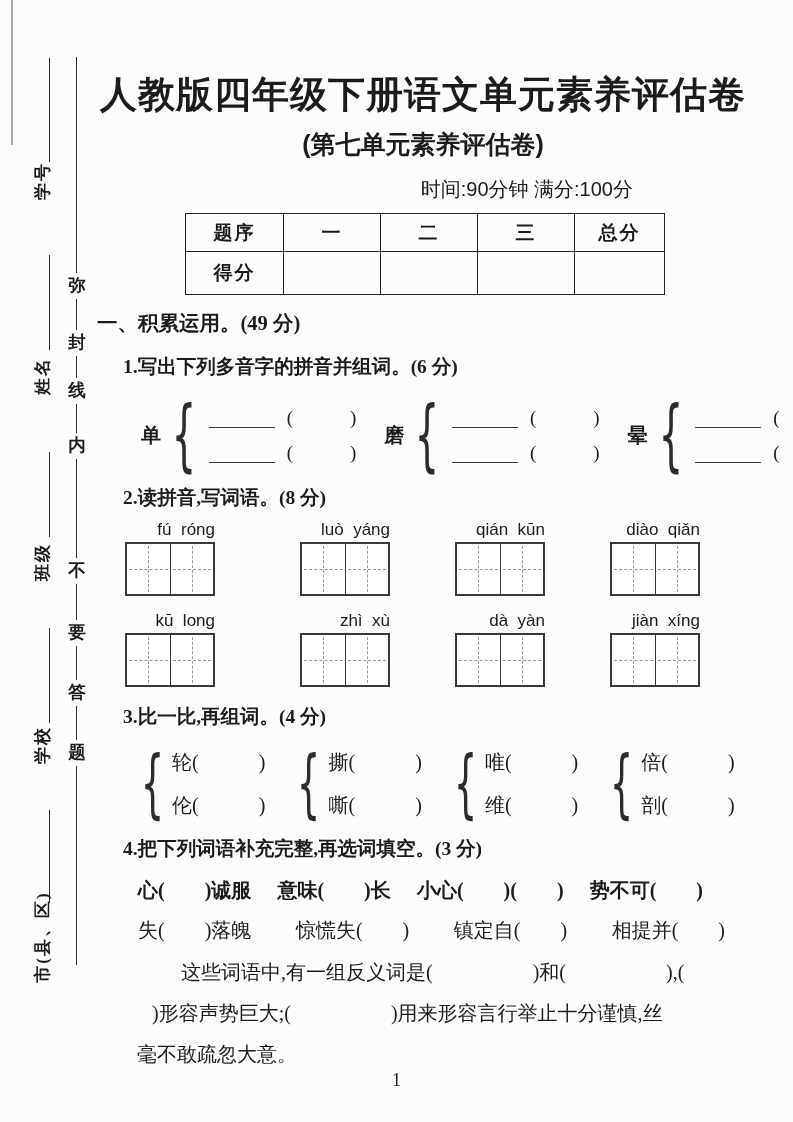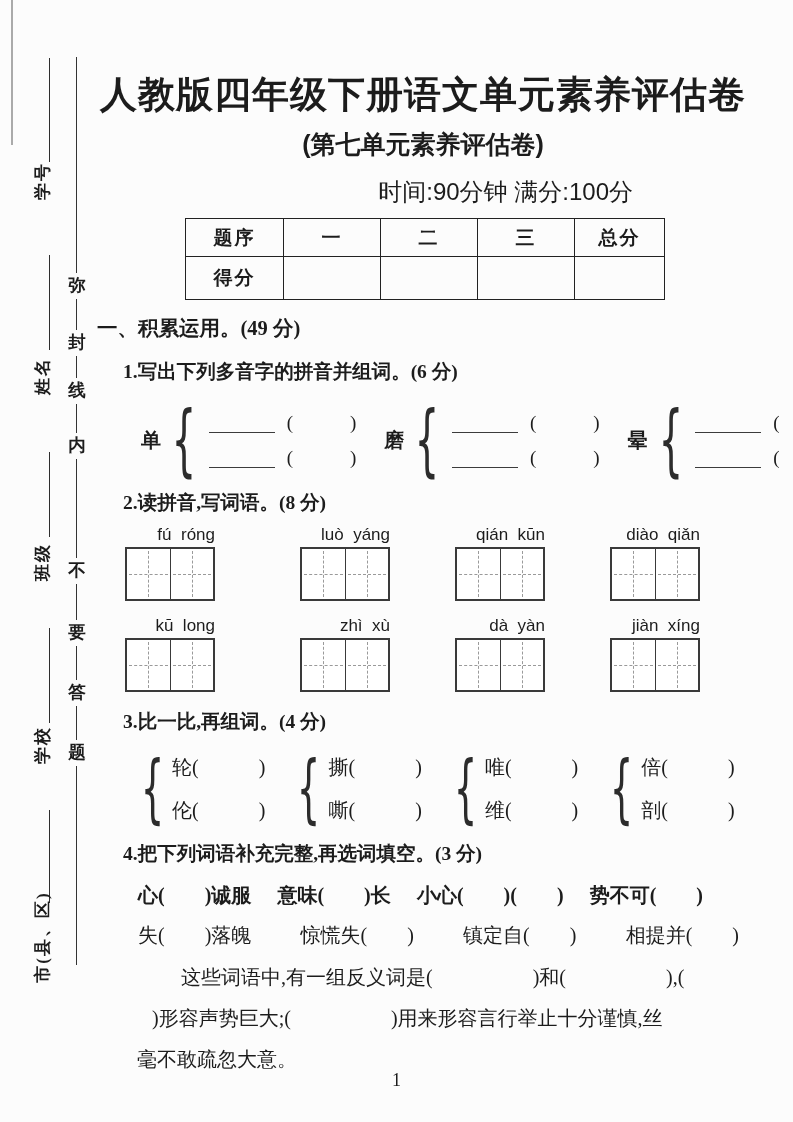--- a/index.html
+++ b/index.html
@@ -39,21 +39,21 @@
     font-size:37px; font-weight:700; letter-spacing:1px; line-height:1.25;
   }
   .subtitle {
     margin-top:10px; text-align:center;
     font-family:"Liberation Sans","DejaVu Sans",sans-serif;
     font-size:25px; font-weight:700;
   }
   .meta {
     margin:15px 118px 0 0; text-align:right;
     font-family:"Liberation Sans","DejaVu Sans",sans-serif;
-    font-size:24px;
+    font-size:20px;
   }
 
   table.score-table { margin:10px 0 0 90px; border-collapse:collapse; }
   table.score-table td {
     border:1.4px solid #222; text-align:center; vertical-align:middle;
     font-size:19px; font-weight:700; letter-spacing:2px;
   }
   table.score-table tr:first-child td { height:38px; }
   table.score-table tr:last-child td { height:43px; }
   .col-wide { width:98px; } .col-std { width:97px; } .col-last { width:90px; }
@@ -99,21 +99,21 @@
   
   .cmp-wrap { display:flex; margin:10px 0 0 38px; gap:24px; height:86px; align-items:center; }
   .cmp-group { display:flex; align-items:center; }
   .cmp-wrap .brace { font-size:74px; margin:0 -4px; }
   .cmp-rows { display:flex; flex-direction:column; gap:17px; }
   .cmp-text { font-size:20px; white-space:pre; line-height:1.3; }
 
   
   .idiom-row { display:flex; justify-content:space-between; font-size:20px; white-space:pre; }
   .idiom-row1 { margin:15px 48px 0 43px;font-weight:bold; }
-  .idiom-row2 { margin:13px 12px 0 43px;text-align:right; }
+  .idiom-row2 { margin:13px 26px 0 43px;text-align:right; }
   .para-line { font-size:20px; white-space:pre; }
   .pl1 { margin:15px 0 0 86px; }
   .pl2 { margin:14px 0 0 57px; }
   .pl3 { margin:14px 0 0 42px; }
 
   .page-num { position:absolute; top:1070px; left:0; width:793px; text-align:center; font-size:18px; }
 </style>
 </head>
 <body>
 

